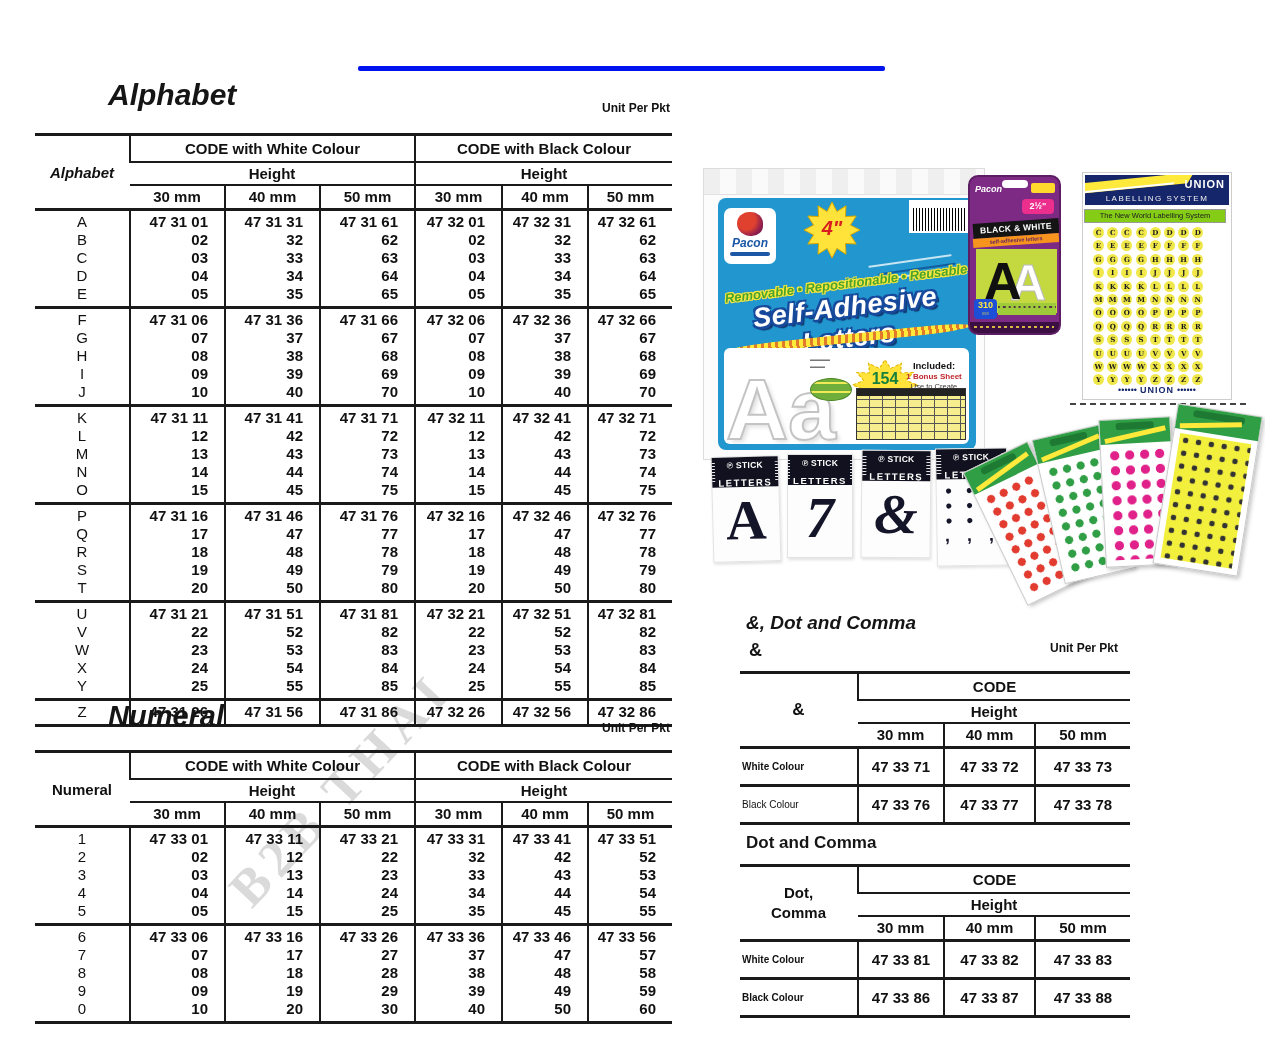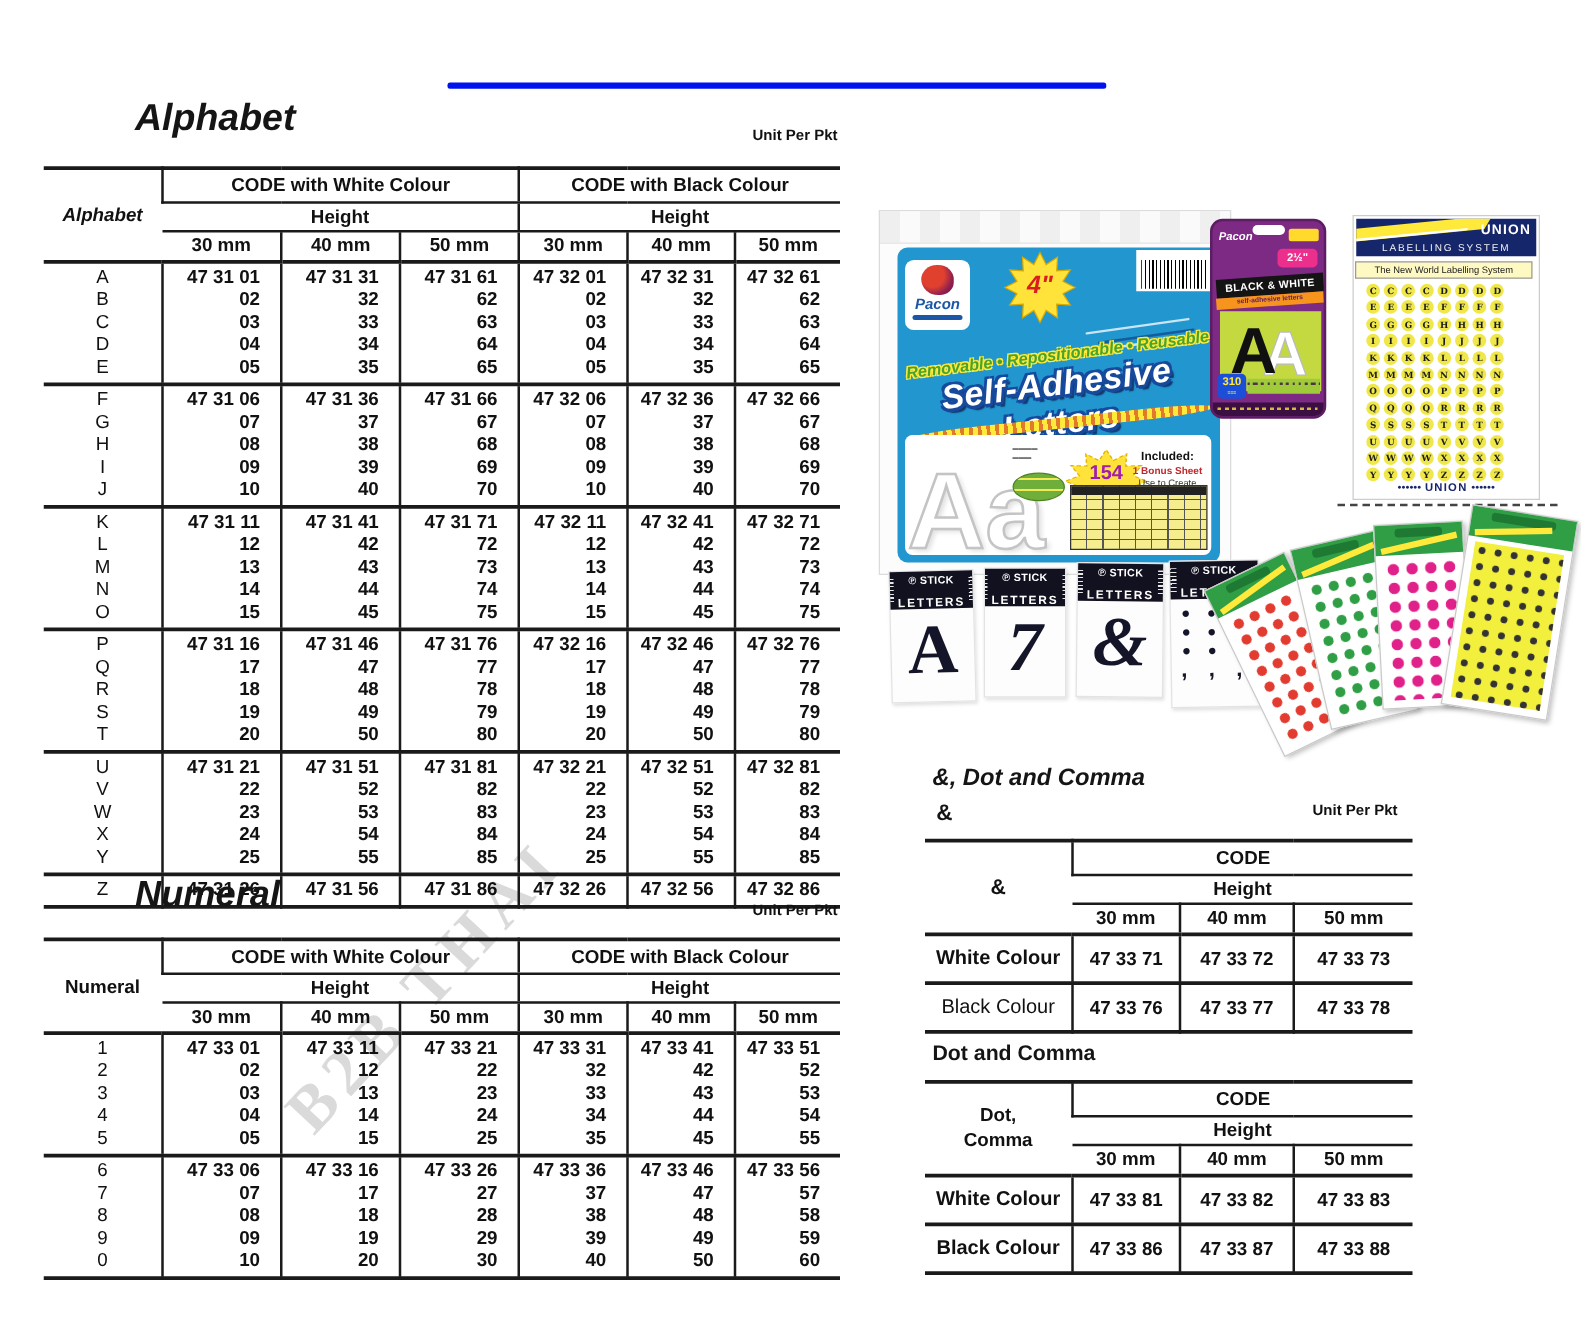--- a/index.html
+++ b/index.html
@@ -23,21 +23,21 @@
   .ct tr.hr1 th { height:27px; border-bottom:2px solid #1a1a1a; }
   .ct tr.hr2 th { height:23px; border-bottom:2px solid #1a1a1a; }
   .ct tr.hr3 th { height:25px; border-bottom:3px solid #1a1a1a; }
   .ct th.rowlabel { font-style:italic; font-size:15px; border-bottom:none; }
   .ct tbody tr { border-top:3px solid #1a1a1a; }
   .ct tbody td { vertical-align:top; padding-top:2px; padding-bottom:3px; }
   .letter-cell { text-align:center; font-size:15px; line-height:18px; white-space:pre-line; font-weight:normal; }
   .code-cell { text-align:right; padding-right:16px; font-size:15px; font-weight:bold; line-height:18px; white-space:pre-line; }
   
   .ct td.amp-code { text-align:center; font-size:15px; font-weight:bold; padding:9px 0; vertical-align:middle; }
-  .ct td.rl { text-align:center; font-size:16px; font-weight:bold; vertical-align:middle; padding:9px 2px; }
+  .ct td.rl { font-size:10px; font-weight:bold; vertical-align:middle; padding:9px 2px; }
   .ct td.rl.normal { font-weight:normal; }
   .ct th.amp-symbol { font-size:17px; font-style:normal; }
   .ct th.dotcomma { font-size:15px; white-space:pre-line; line-height:20px; font-style:normal; }
   
   .watermark { position:absolute; left:175px; top:760px; width:330px; text-align:center;
     transform:rotate(-47deg); font-family:"Liberation Serif",serif; font-weight:bold;
     font-size:52px; letter-spacing:7px; color:#9f9f9f; opacity:.38; }
   
   .bag { position:absolute; left:703px; top:168px; width:282px; height:292px; background:#fcfcfc; border:1px solid #dcdcdc; }
   .bag-top { position:absolute; left:0; top:0; width:100%; height:26px;
@@ -62,21 +62,21 @@
   .yellow-arc { position:absolute; left:8px; top:136px; width:246px; height:9px; background:#ffe93a;
     border-radius:50%/100%; transform:rotate(-6deg);
     background-image:repeating-linear-gradient(90deg, rgba(200,30,30,.55) 0 3px, transparent 3px 7px); }
   .white-zone { position:absolute; left:6px; right:7px; top:150px; bottom:6px; background:#fff; border-radius:6px; overflow:hidden; }
   .aa-letters { position:absolute; left:2px; top:13px; font-size:86px; font-weight:bold; line-height:96px; color:#ffffff;
     -webkit-text-stroke:2px #c4c4c4; text-shadow:3px 3px 4px #e0e0e0; }
   .tiny-gray { position:absolute; left:86px; top:8px; font-size:5px; color:#777; line-height:7px; }
   .green-oval { position:absolute; left:86px; top:30px; width:42px; height:23px; background:#6fae3a; border-radius:50%;
     border:1px solid #4c8424; background-image:repeating-linear-gradient(0deg, transparent 0 7px, rgba(255,240,90,.9) 7px 9px); }
   .star154-wrap { position:absolute; left:126px; top:10px; width:70px; height:54px; }
-  .count-154 { position:absolute; left:0; top:12px; width:100%; text-align:center; font-size:16px; font-weight:bold; color:#a21caf; }
+  .count-154 { position:absolute; left:0; top:12px; width:100%; text-align:center; font-size:16px; font-weight:bold; color:#15803d; }
   .count-chars { position:absolute; left:0; top:29px; width:100%; text-align:center; font-size:11px; font-weight:bold; color:#d81e1e; }
   .included { position:absolute; right:3px; top:12px; width:64px; text-align:center; }
   .inc-h { font-size:9.5px; font-weight:bold; color:#111; }
   .inc-red { font-size:8px; font-weight:bold; color:#c0272d; margin-top:1px; }
   .inc-l { font-size:7.5px; color:#333; margin-top:1px; }
   .mini-table { position:absolute; right:3px; bottom:4px; width:110px; height:52px; background:#f6ee8e; border:1px solid #333;
     background-image:
       linear-gradient(#222 0 0),
       repeating-linear-gradient(90deg, transparent 0 12px, #555 12px 13px),
       repeating-linear-gradient(0deg, transparent 0 7px, #555 7px 8px);
@@ -103,21 +103,21 @@
     background-image:repeating-linear-gradient(90deg, rgba(60,15,66,.8) 0 2px, transparent 2px 5px); background-size:80% 2px; background-position:center 3px; background-repeat:repeat-x; }
   .blister-foot { position:absolute; left:0; bottom:0; width:100%; height:11px; background:#3c0f42;
     background-image:repeating-linear-gradient(90deg, rgba(255,225,70,.8) 0 3px, transparent 3px 6px); background-size:90% 2px; background-position:center 4px; background-repeat:no-repeat; }
   
   .union { position:absolute; left:1082px; top:172px; width:150px; height:228px; background:#fff; border:1px solid #cdcdcd; }
   .union-head { position:absolute; left:2px; top:2px; right:2px; height:30px; background:#16266b; overflow:hidden; }
   .union-swoosh { position:absolute; left:-8px; top:3px; width:110px; height:11px; background:#ffe93a; transform:skew(-35deg) rotate(-6deg); }
   .union-swoosh2 { position:absolute; left:-4px; top:12px; width:90px; height:2px; background:#ffffff; transform:skew(-35deg) rotate(-6deg); }
   .union-brand { position:absolute; right:4px; top:3px; color:#fff; font-size:11px; font-weight:bold; letter-spacing:1px; }
   .union-sys { position:absolute; left:0; bottom:2px; width:100%; text-align:center; color:#f2f2f2; font-size:8px; letter-spacing:1.5px; }
-  .union-strip { position:absolute; left:1px; right:5px; top:36px; height:14px; border:1px solid #9a9a9a; background:#fef9c3;
+  .union-strip { position:absolute; left:1px; right:5px; top:36px; height:14px; border:1px solid #9a9a9a; background:#84cc16;
     font-size:7.5px; text-align:center; line-height:12px; color:#222; }
   .union-grid { position:absolute; left:10px; top:54px; }
   .u-row { display:flex; margin-bottom:2.4px; }
   .u-dot { width:11px; height:11px; margin-right:3.2px; border-radius:50%; background:#f0e84a;
     color:#1a1a1a; font-family:"DejaVu Serif",serif; font-weight:bold; font-size:7px;
     display:flex; align-items:center; justify-content:center; }
   .union-foot { position:absolute; left:2px; right:2px; bottom:3px; height:12px; display:flex; align-items:center; justify-content:center; gap:3px;
     color:#16266b; font-size:9px; }
   .uf-brand { font-weight:bold; font-size:9px; letter-spacing:1px; }
   .cut-line { position:absolute; left:1070px; top:403px; width:176px; border-top:2px dashed #444; }

